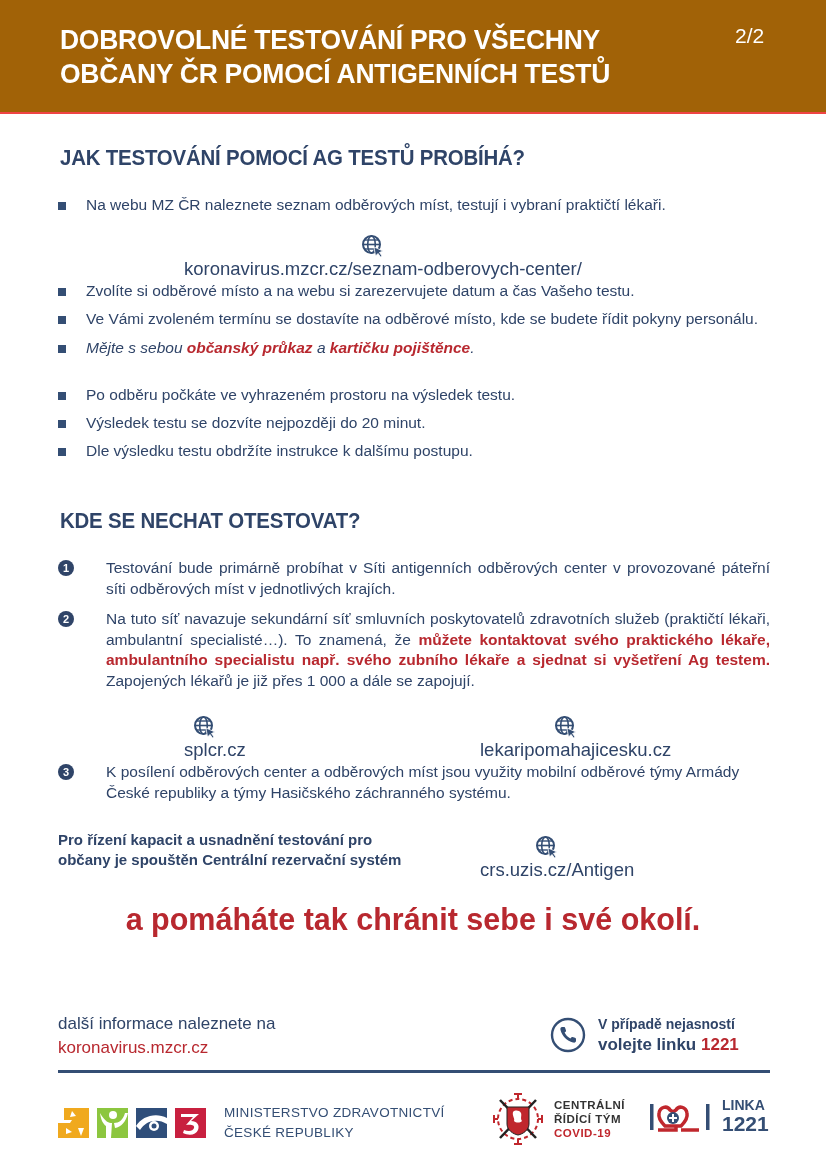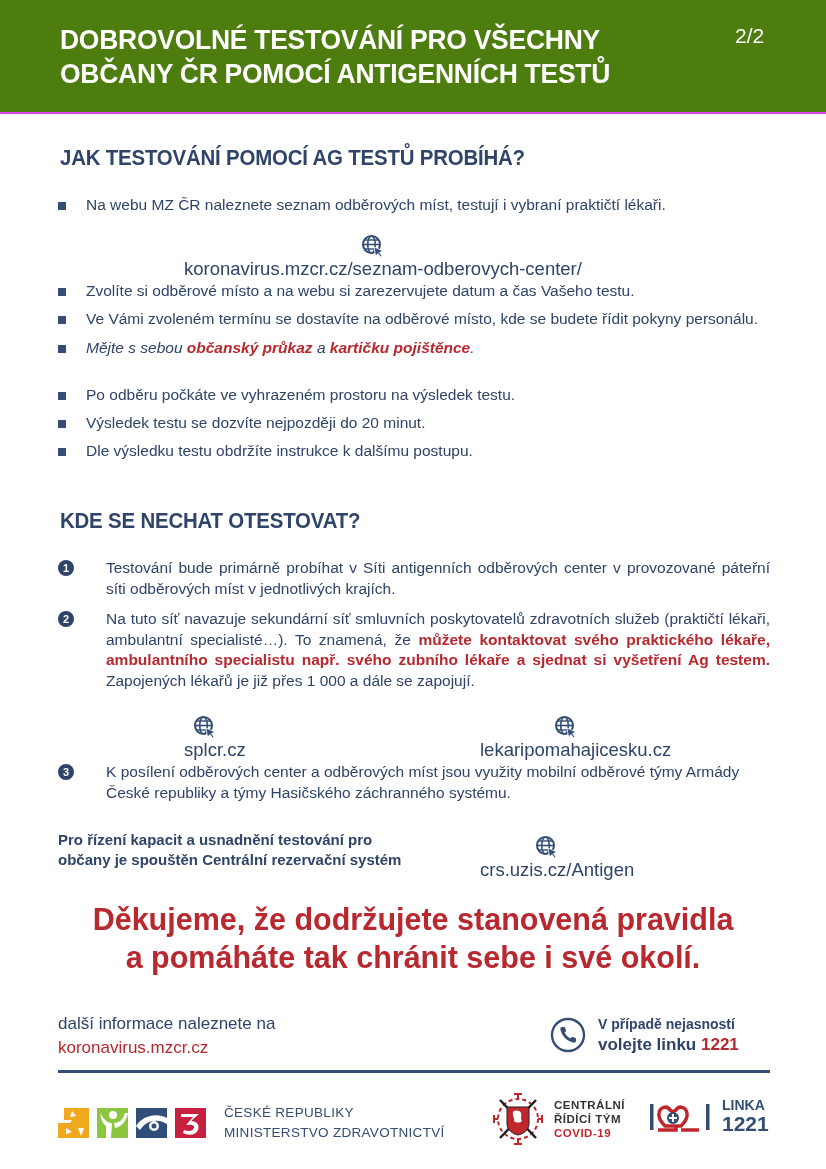--- a/index.html
+++ b/index.html
@@ -1,19 +1,19 @@
 <!DOCTYPE html>
 <html><head>
 <meta charset="utf-8">
 <style>
   * { box-sizing: border-box; margin: 0; padding: 0; }
   html, body { width: 826px; height: 1169px; background: #ffffff; overflow: hidden; }
   body { font-family: "Liberation Sans", sans-serif; color: #2f4468; position: relative; }
 
-  .header { position: absolute; left: 0; top: 0; width: 826px; height: 114px; background: #4d7c0f; border-bottom: 2px solid #d946ef; }
+  .header { position: absolute; left: 0; top: 0; width: 826px; height: 114px; background: #a16207; border-bottom: 2px solid #ef4444; }
   .header .title { position: absolute; left: 60px; top: 22px; color: #ffffff; font-weight: bold; font-size: 28.5px; line-height: 34px; letter-spacing: -0.3px; transform: scaleX(0.93); transform-origin: left top; white-space: nowrap; }
   .header .page-num { position: absolute; left: 735px; top: 24px; color: #ffffff; font-size: 21px; }
 
   .h2 { position: absolute; left: 60px; font-weight: bold; font-size: 21.5px; color: #2f4468; letter-spacing: -0.2px; transform: scaleX(0.95); transform-origin: left top; white-space: nowrap; }
 
   .bullet { position: absolute; left: 58px; width: 712px; font-size: 15.5px; line-height: 20px; color: #2f4468; }
   .bullet .sq { position: absolute; left: 0; top: 7px; width: 8px; height: 8px; background: #344e74; }
   .bullet .txt { display: block; margin-left: 28px; text-align: justify; }
   .red { color: #b8282f; font-weight: bold; }
 
@@ -160,21 +160,20 @@
     <ellipse cx="10.5" cy="10.5" rx="3.8" ry="8.5" fill="none" stroke="#344e74" stroke-width="1.6"></ellipse>
     <line x1="2" y1="10.5" x2="19" y2="10.5" stroke="#344e74" stroke-width="1.6"></line>
     <line x1="3.5" y1="6" x2="17.5" y2="6" stroke="#344e74" stroke-width="1.4"></line>
     <line x1="3.5" y1="15" x2="17.5" y2="15" stroke="#344e74" stroke-width="1.4"></line>
     <path d="M13 13 L22 17 L18.5 18.5 L21 22 L19.5 23 L17 19.5 L14.5 22 Z" fill="#344e74" stroke="#fff" stroke-width="0.8"></path>
   </svg>
   <span>crs.uzis.cz/Antigen</span>
 </div>
 
 <div class="thanks">
-  <div>Děkujeme, že dodržujete stanovená pravidla</div>
   <div>a pomáháte tak chránit sebe i své okolí.</div>
 </div>
 
 <div class="more-info">
   <div>další informace naleznete na</div>
   <div class="lnk">koronavirus.mzcr.cz</div>
 </div>
 
 <div class="phone-box">
   <svg class="phone-icon" viewBox="0 0 36 36">
@@ -209,22 +208,22 @@
       <path d="M0 18 C6 8 20 4 31 10 L31 16 C22 10 10 12 4 22 Z" fill="#fff"></path>
       <circle cx="18" cy="18" r="5" fill="#fff"></circle>
       <circle cx="18" cy="18" r="2.5" fill="#2f4e7a"></circle>
     </svg>
     <svg class="tile" viewBox="0 0 31 30">
       <rect width="31" height="30" fill="#c8203f"></rect>
       <path d="M6 6 L24 6 L16 13 C22 13 25 17 23 22 C21 27 14 28 8 25 L9 22 C14 24 18 23 19 20 C20 17 16 16 11 17 L18 9 L6 9 Z" fill="#fff"></path>
     </svg>
   </div>
   <div class="mz-text">
+    <div>MINISTERSTVO ZDRAVOTNICTVÍ</div>
     <div>ČESKÉ REPUBLIKY</div>
-    <div>MINISTERSTVO ZDRAVOTNICTVÍ</div>
   </div>
 </div>
 
 <div class="crt-logo">
   <svg width="52" height="58" viewBox="0 0 52 58">
     <circle cx="26" cy="29" r="20" fill="none" stroke="#c0272d" stroke-width="2" stroke-dasharray="4 3"></circle>
     <g stroke="#c0272d" stroke-width="2">
       <line x1="26" y1="4" x2="26" y2="9"></line>
         <line x1="22" y1="4" x2="30" y2="4"></line>
       <line x1="26" y1="49" x2="26" y2="54"></line>

